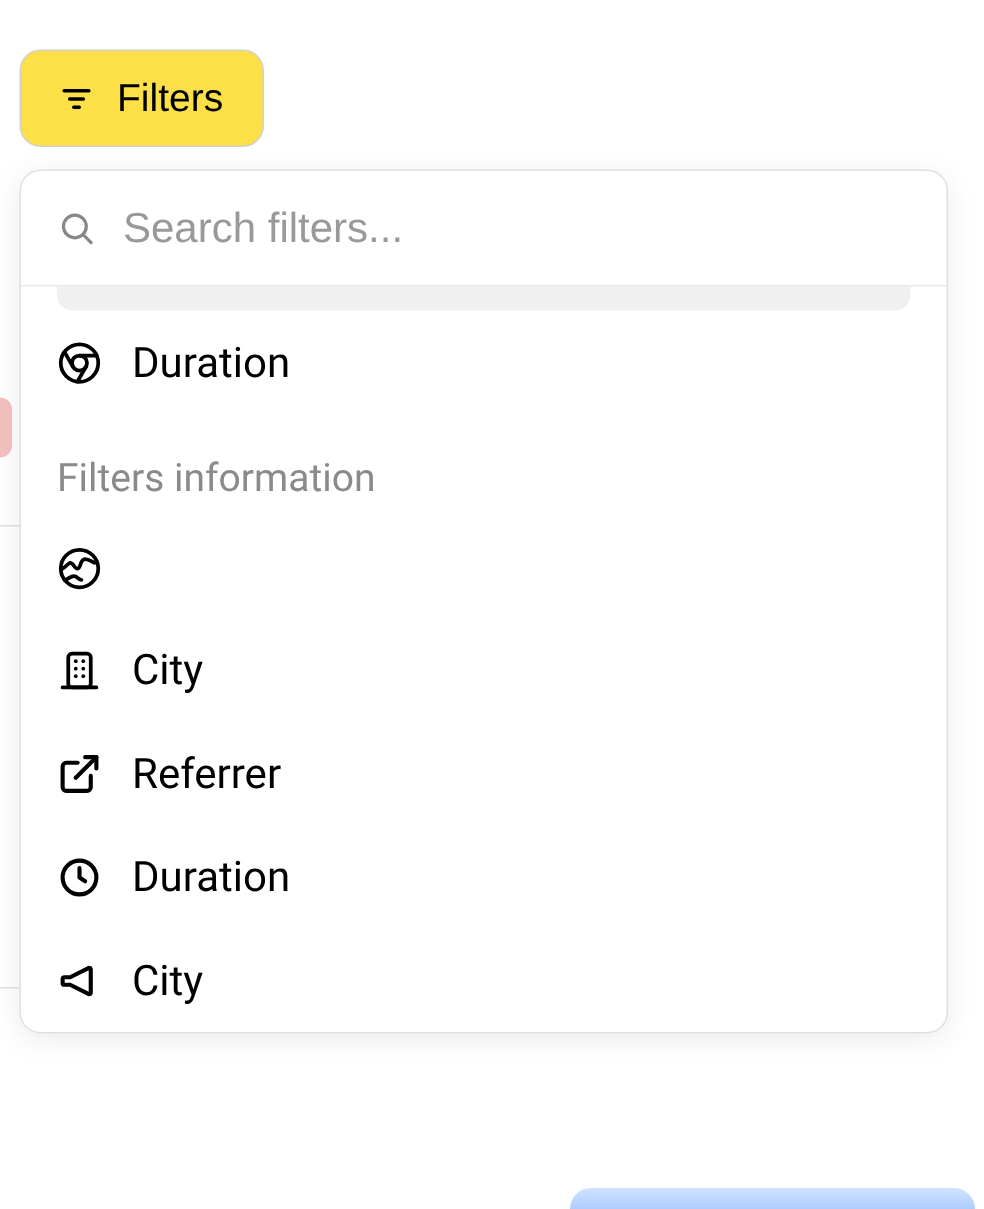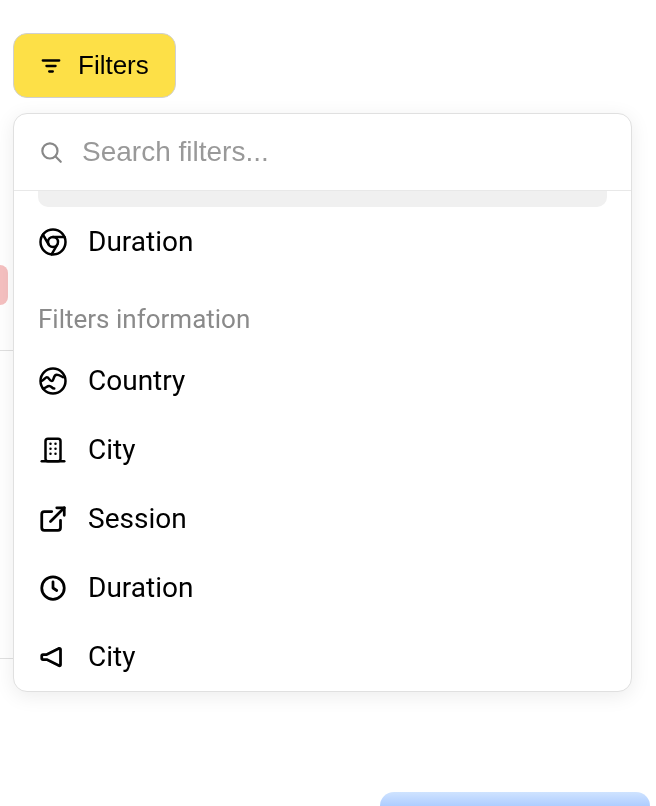--- a/index.html
+++ b/index.html
@@ -163,21 +163,20 @@
   </div>
 
   <div class="section-header">Filters information</div>
 
   <div class="filter-item">
     <svg viewBox="0 0 24 24" fill="none" stroke="currentColor" stroke-width="2" stroke-linecap="round" stroke-linejoin="round">
       <circle cx="12" cy="12" r="10"></circle>
       <path d="M3 12 c2 -1 3 -3 4 -3 c2 0 2 3 4 3 c2 0 1 -5 4 -5 c2 0 3 1 5 2"></path>
       <path d="M4 18 c2 0 3 -2 5 -2 c2 0 2 2 4 2"></path>
     </svg>
-    <span>Country</span>
   </div>
 
   <div class="filter-item">
     <svg viewBox="0 0 24 24" fill="none" stroke="currentColor" stroke-width="2" stroke-linecap="round" stroke-linejoin="round">
       <rect x="6" y="3" width="12" height="18" rx="2"></rect>
       <line x1="3" y1="21" x2="21" y2="21"></line>
       <line x1="10" y1="7" x2="10" y2="7.01"></line>
       <line x1="14" y1="7" x2="14" y2="7.01"></line>
       <line x1="10" y1="11" x2="10" y2="11.01"></line>
       <line x1="14" y1="11" x2="14" y2="11.01"></line>
@@ -186,21 +185,21 @@
     </svg>
     <span>City</span>
   </div>
 
   <div class="filter-item">
     <svg viewBox="0 0 24 24" fill="none" stroke="currentColor" stroke-width="2.2" stroke-linecap="round" stroke-linejoin="round">
       <path d="M18 13v6a2 2 0 0 1-2 2H5a2 2 0 0 1-2-2V8a2 2 0 0 1 2-2h6"></path>
       <polyline points="15 3 21 3 21 9"></polyline>
       <line x1="10" y1="14" x2="21" y2="3"></line>
     </svg>
-    <span>Session</span>
+    <span>Referrer</span>
   </div>
 
 
   <div class="filter-item">
     <svg viewBox="0 0 24 24" fill="none" stroke="currentColor" stroke-width="2.2" stroke-linecap="round" stroke-linejoin="round">
       <circle cx="12" cy="12" r="9"></circle>
       <polyline points="12 7 12 12 15 14"></polyline>
     </svg>
     <span>Duration</span>
   </div>

